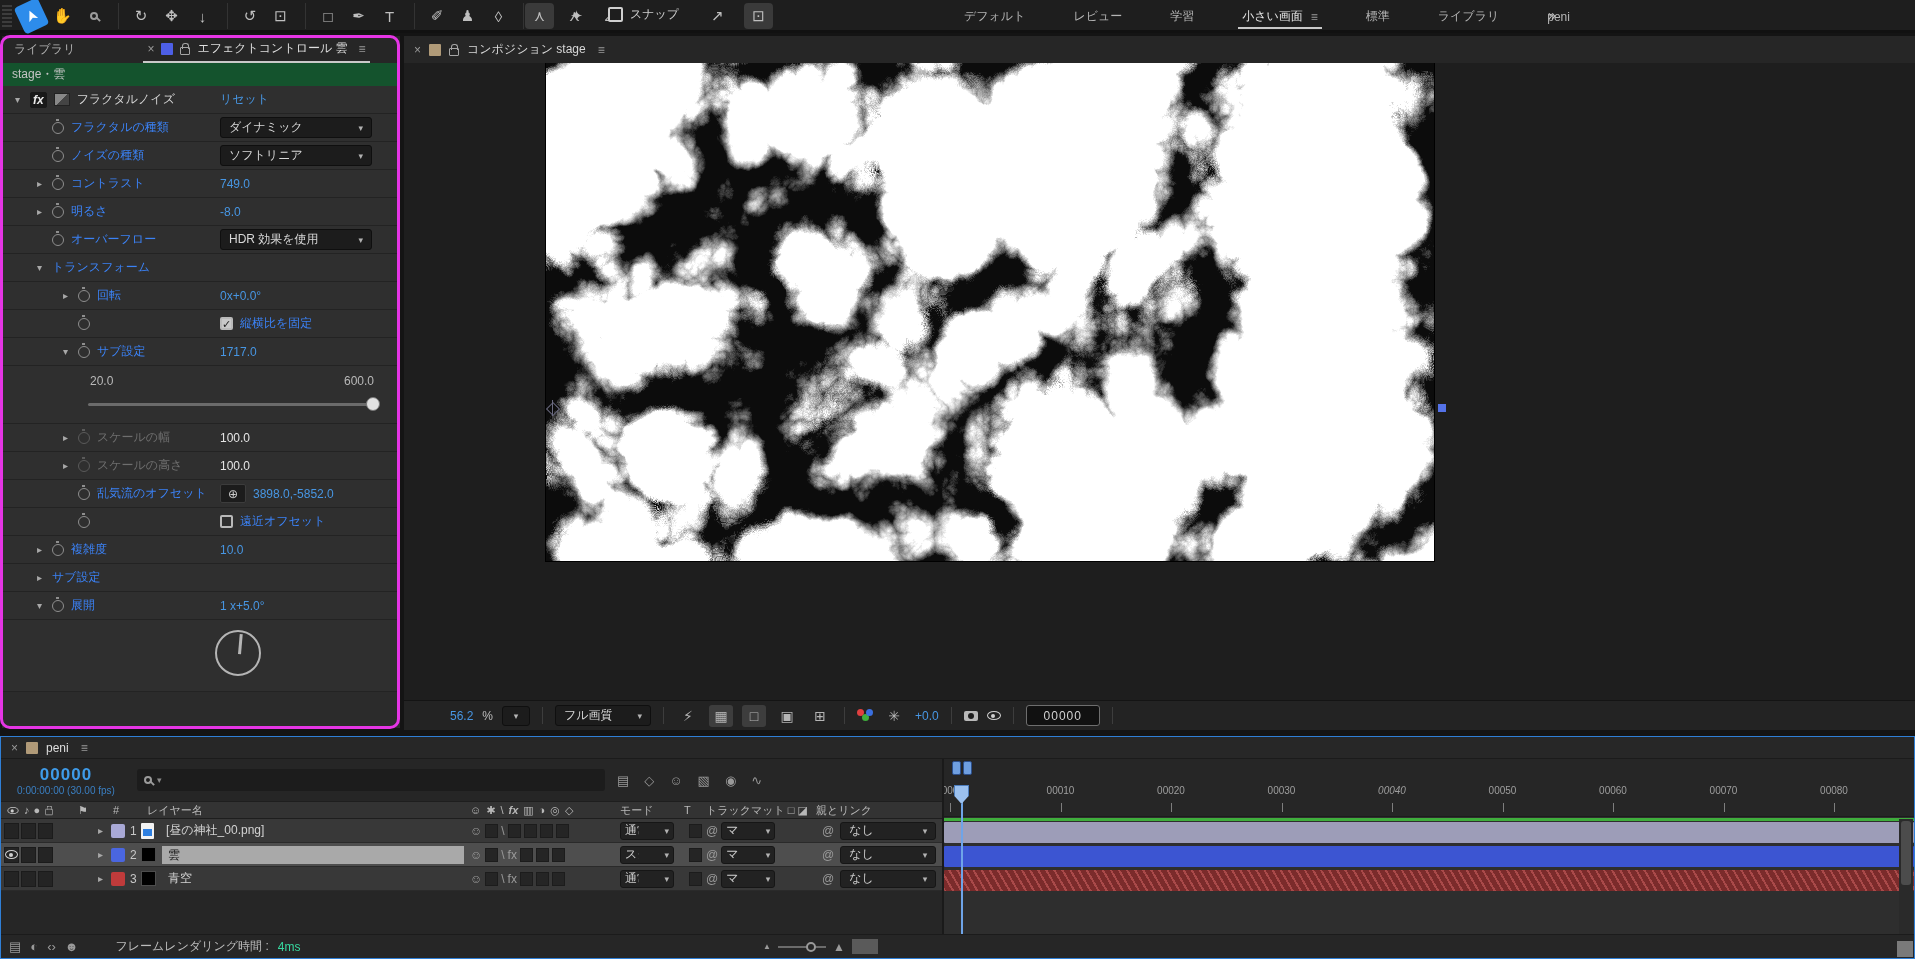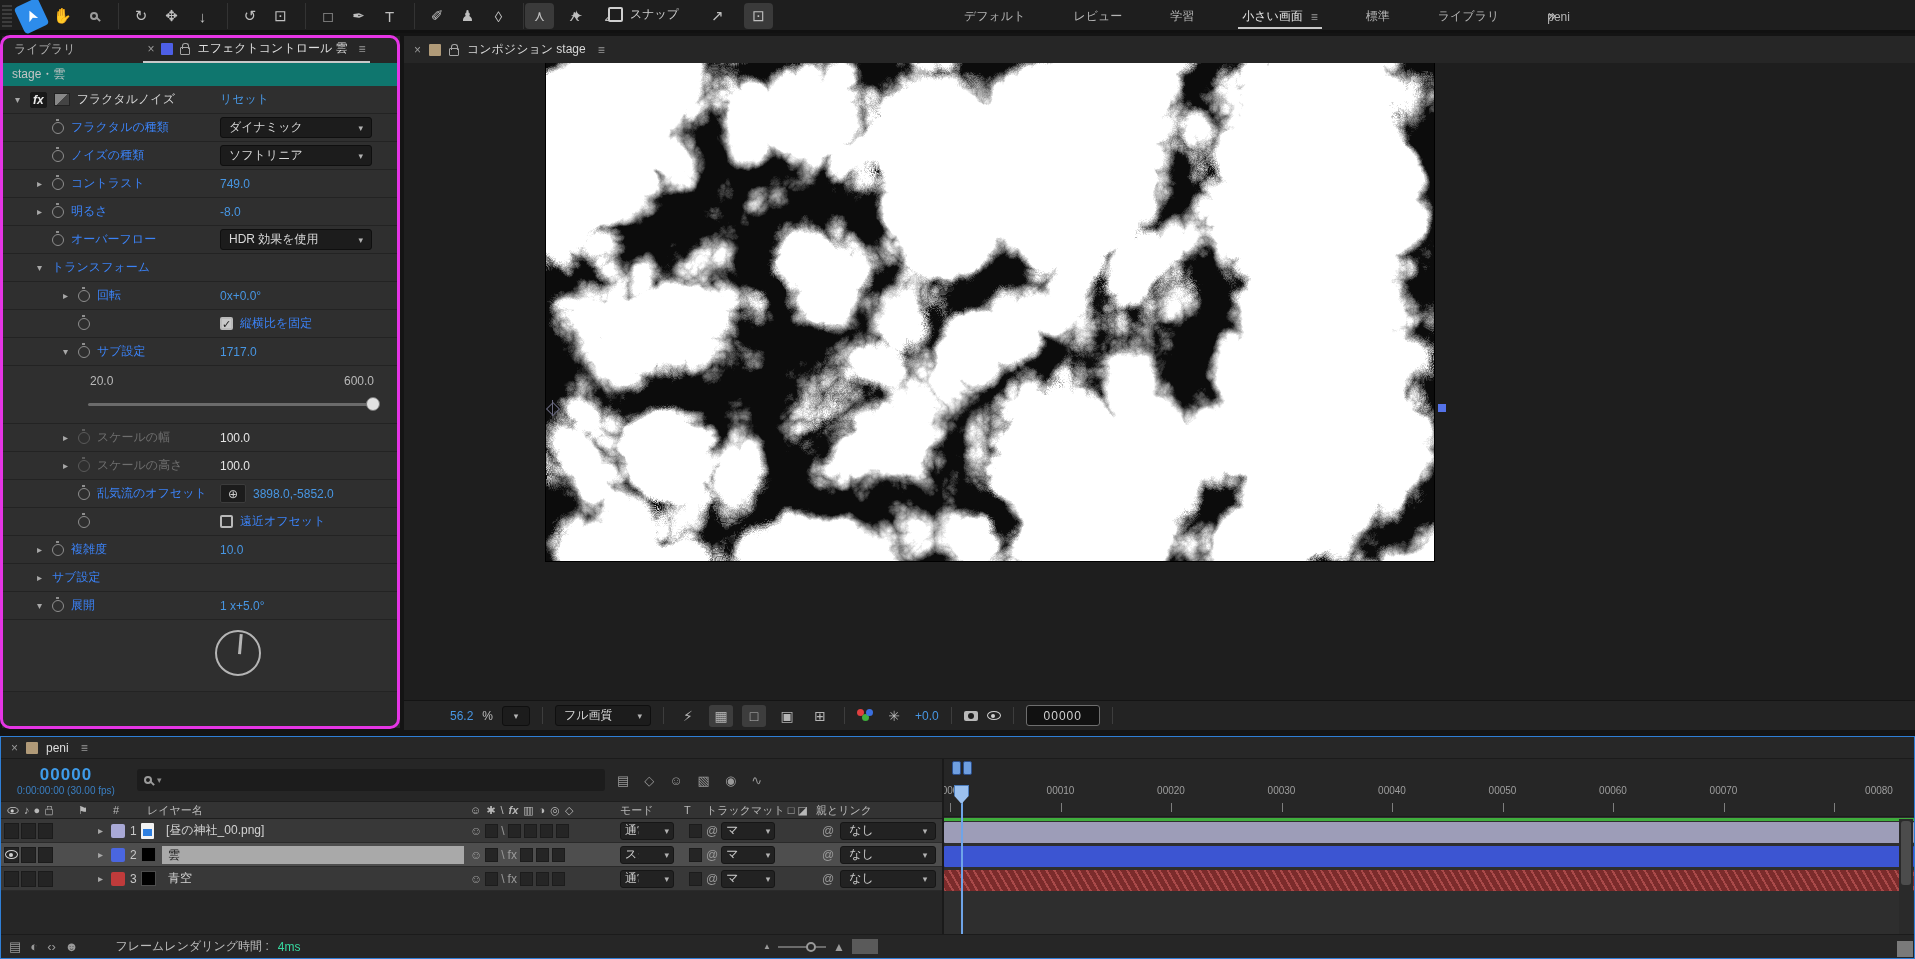--- a/index.html
+++ b/index.html
@@ -48,21 +48,21 @@
 .rgbdots i:nth-child(3){background:#3a6fe0;left:9px;top:0}
 
 #fx-panel{position:absolute;left:2px;top:36px;width:398px;height:692px;background:#2b2b2b;overflow:hidden}
 #annotation{position:absolute;left:0px;top:35px;width:400px;height:694px;border:3px solid #e535e5;border-radius:10px;pointer-events:none;z-index:50}
 .ptabs{height:27px;background:#262626;display:flex;align-items:center;padding:0 12px;gap:10px}
 .ptab-inactive{color:#b2b2b2}
 .ptab-active{display:flex;align-items:center;gap:7px;height:27px;border-bottom:2px solid #c9c9c9;padding:0 4px;margin-left:58px;color:#dedede}
 .closex{color:#9a9a9a;font-size:12px}
 .colorchip{width:12px;height:12px;border-radius:1px}
 .pmenu{color:#9a9a9a;margin-left:4px}
-.subtitle{height:23px;line-height:23px;padding:0 10px;color:#c4c4c4;background:#0f766e}
+.subtitle{height:23px;line-height:23px;padding:0 10px;color:#c4c4c4;background:#14532d}
 #fx-rows .fx-row{position:relative;height:28px;background:#2f2f2f;border-bottom:1px solid #232323;display:flex;align-items:center}
 #fx-rows .fx-row.tall{height:58px}
 #fx-rows .fx-row.dial{height:72px}
 .fx-left{display:flex;align-items:center;gap:7px}
 .twirl{color:#a8a8a8;font-size:10px;width:11px;text-align:center;flex:none}
 .flabel{color:#3b82f6;white-space:nowrap}
 .flabel.dis{color:#6e6e6e}
 .flabel.head{color:#d6d6d6}
 .valcol{position:absolute;left:218px;display:flex;align-items:center;gap:7px}
 .bval{color:#4796e3;white-space:nowrap}
@@ -716,29 +716,29 @@
         <span class="wa-handle" style="left:19px"></span>
         <div id="ruler-labels">
             <span class="rlabel" style="left: 6px;">00000</span>
             <span class="rtick" style="left: 6px;"></span>
             <span class="rlabel" style="left: 116.5px;">00010</span>
             <span class="rtick" style="left: 116.5px;"></span>
             <span class="rlabel" style="left: 227px;">00020</span>
             <span class="rtick" style="left: 227px;"></span>
             <span class="rlabel" style="left: 337.5px;">00030</span>
             <span class="rtick" style="left: 337.5px;"></span>
-            <span class="rlabel" style="left: 448px;">00040</span>
+            <span class="rlabel" style="left: 448px; font-style: italic;">00040</span>
             <span class="rtick" style="left: 448px;"></span>
             <span class="rlabel" style="left: 558.5px;">00050</span>
             <span class="rtick" style="left: 558.5px;"></span>
             <span class="rlabel" style="left: 669px;">00060</span>
             <span class="rtick" style="left: 669px;"></span>
             <span class="rlabel" style="left: 779.5px;">00070</span>
             <span class="rtick" style="left: 779.5px;"></span>
-            <span class="rlabel" style="left: 890px; margin-left: 45px;">00080</span>
+            <span class="rlabel" style="left: 890px;">00080</span>
             <span class="rtick" style="left: 890px;"></span>
           </div>
       </div>
       <div class="cache"></div>
       <div id="track-bars">
           <div class="trackrow" style="top: 62px;">
             <div class="bar" style="background: rgb(157, 157, 184);"></div>
           </div>
           <div class="trackrow" style="top: 86px;">
             <div class="bar" style="background: rgb(60, 85, 210);"></div>

